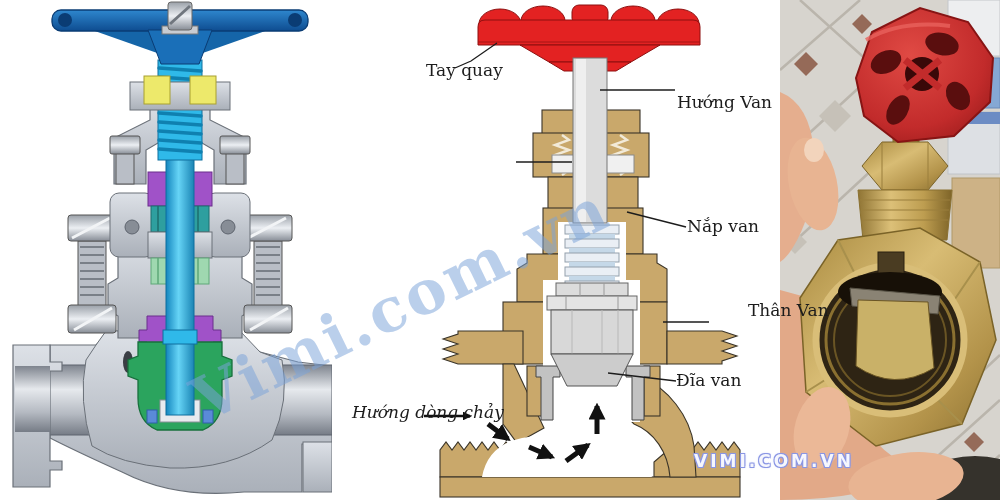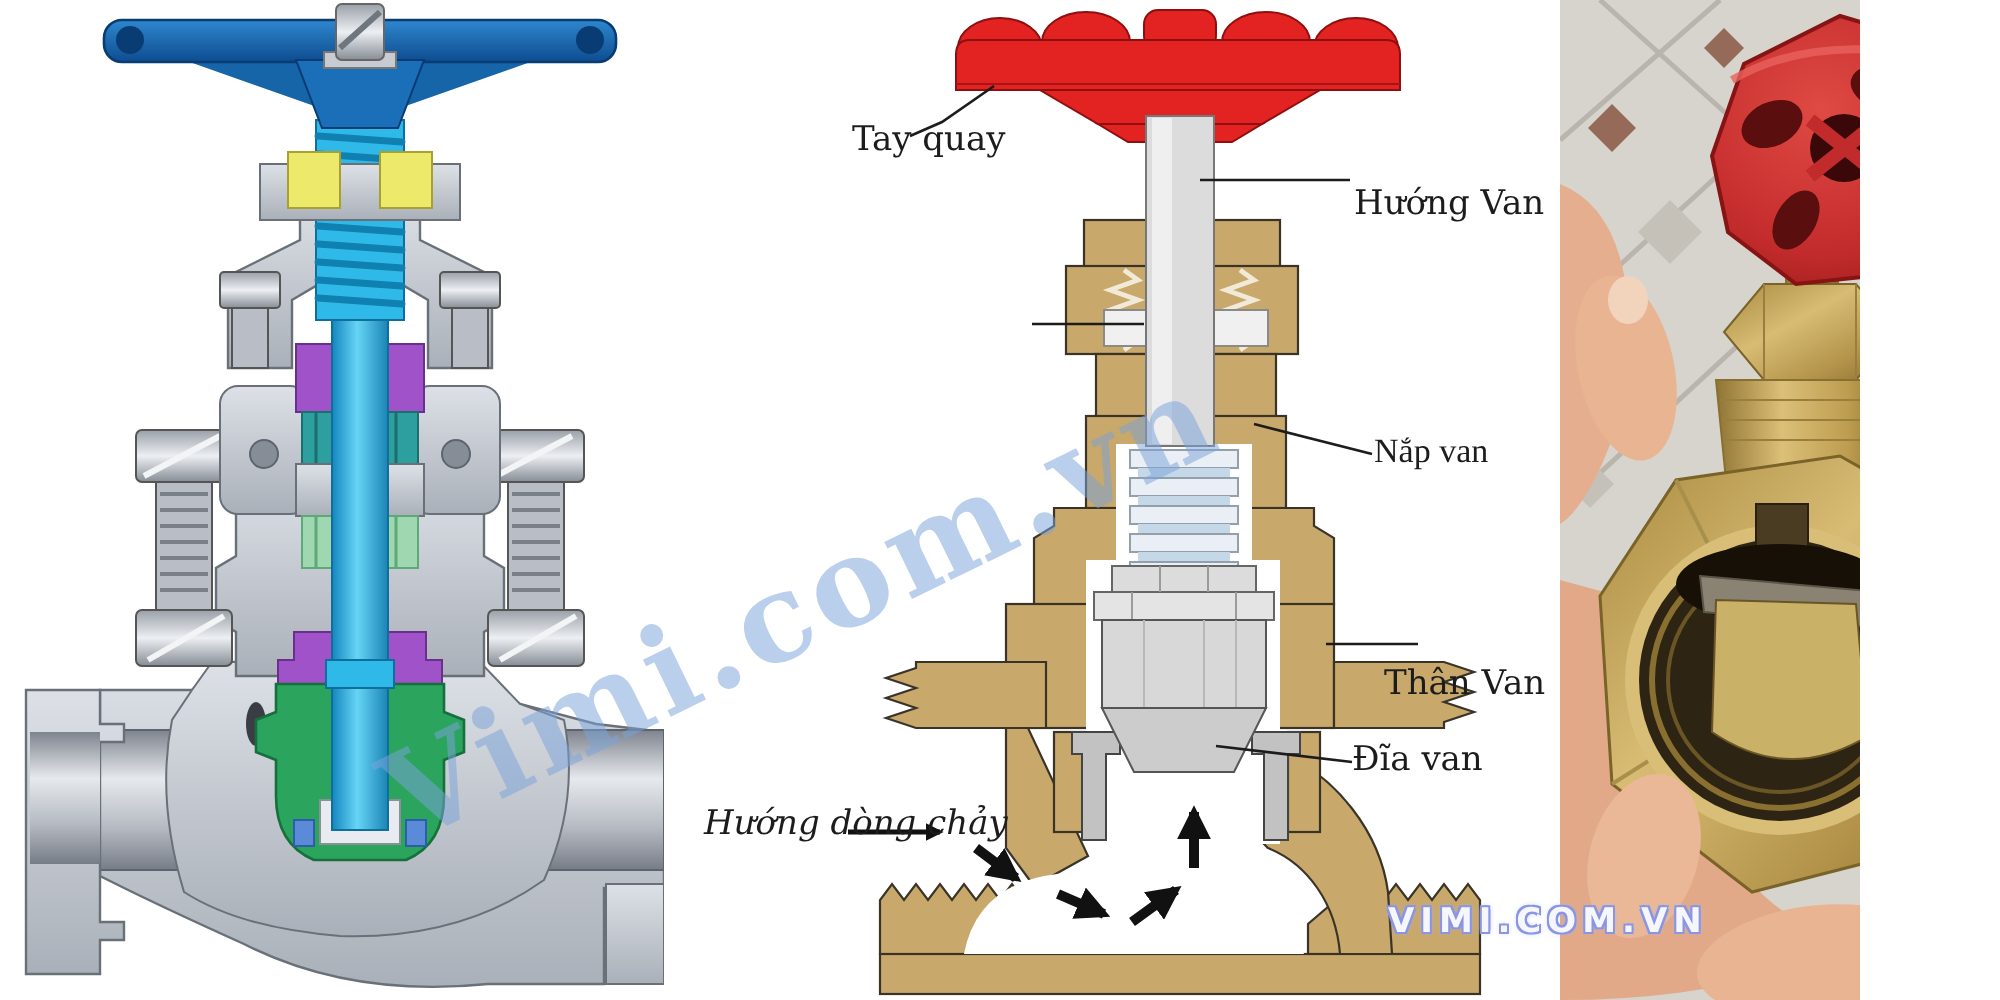--- a/index.html
+++ b/index.html
@@ -1,17 +1,17 @@
 <!DOCTYPE html>
 <html><head>
 <meta charset="utf-8">
 <style>
   html,body{margin:0;padding:0;background:#fff;}
-  #stage{position:relative;width:914px;height:500px;background:#ffffff;overflow:hidden;
-         font-family:"DejaVu Serif","Liberation Serif",serif;padding-left:16px;}
+  #stage{position:relative;width:1000px;height:500px;background:#ffffff;overflow:hidden;
+         font-family:"DejaVu Serif","Liberation Serif",serif;}
   .panel{position:absolute;top:0;height:500px;}
   .dlabel{position:absolute;font-size:17px;color:#1c1c1c;white-space:nowrap;
           font-family:"DejaVu Serif","Liberation Serif",serif;z-index:6;}
   #wm-diagonal{position:absolute;left:196px;top:368px;z-index:7;
      font-size:61px;letter-spacing:3px;font-weight:600;
      color:rgba(122,163,216,0.52);transform:rotate(-26deg);transform-origin:0 50%;
      font-family:"DejaVu Serif","Liberation Serif",serif;pointer-events:none;}
   #wm-footer{position:absolute;left:694px;top:451px;z-index:9;
      font-size:17px;font-weight:bold;letter-spacing:3px;
      color:rgba(255,255,255,0.92);
@@ -239,22 +239,22 @@
       <line x1="424" y1="416" x2="470" y2="416" stroke-width="2.6" marker-end="url(#ah)"></line>
       <line x1="488" y1="424" x2="508" y2="439" stroke-width="5" marker-end="url(#ah)"></line>
       <line x1="529" y1="447" x2="552" y2="457" stroke-width="5" marker-end="url(#ah)"></line>
       <line x1="566" y1="461" x2="588" y2="445" stroke-width="5" marker-end="url(#ah)"></line>
       <line x1="597" y1="434" x2="597" y2="406" stroke-width="5" marker-end="url(#ah)"></line>
     </g>
   </svg>
 
   <div class="dlabel" style="left:426px;top:60px;">Tay quay</div>
   <div class="dlabel" style="left:677px;top:92px;">Hướng Van</div>
-  <div class="dlabel" style="left:687px;top:216px;font-family:Liberation Serif, serif;">Nắp van</div>
-  <div class="dlabel" style="left:692px;top:300px;margin-top:32px;">Thân Van</div>
+  <div class="dlabel" style="left:687px;top:216px;">Nắp van</div>
+  <div class="dlabel" style="left:748px;top:300px;">Thân Van</div>
   <div class="dlabel" style="left:676px;top:370px;">Đĩa van</div>
   <div class="dlabel" style="left:352px;top:402px;font-style:italic;">Hướng dòng chảy</div>
 
   <div id="wm-diagonal">Vimi.com.vn</div>
 
   <svg class="panel" style="left:780px;width:220px;" viewBox="780 0 220 500">
     <defs>
       <linearGradient id="gBrass" x1="0" y1="0" x2="1" y2="0">
         <stop offset="0" stop-color="#8F7434"></stop>
           <stop offset="0.35" stop-color="#DCC078"></stop>

